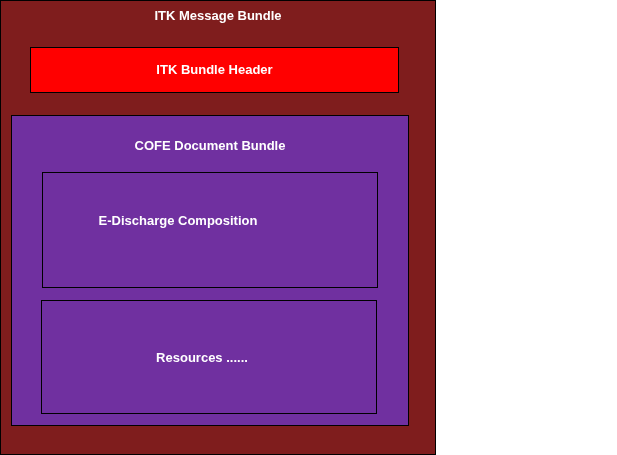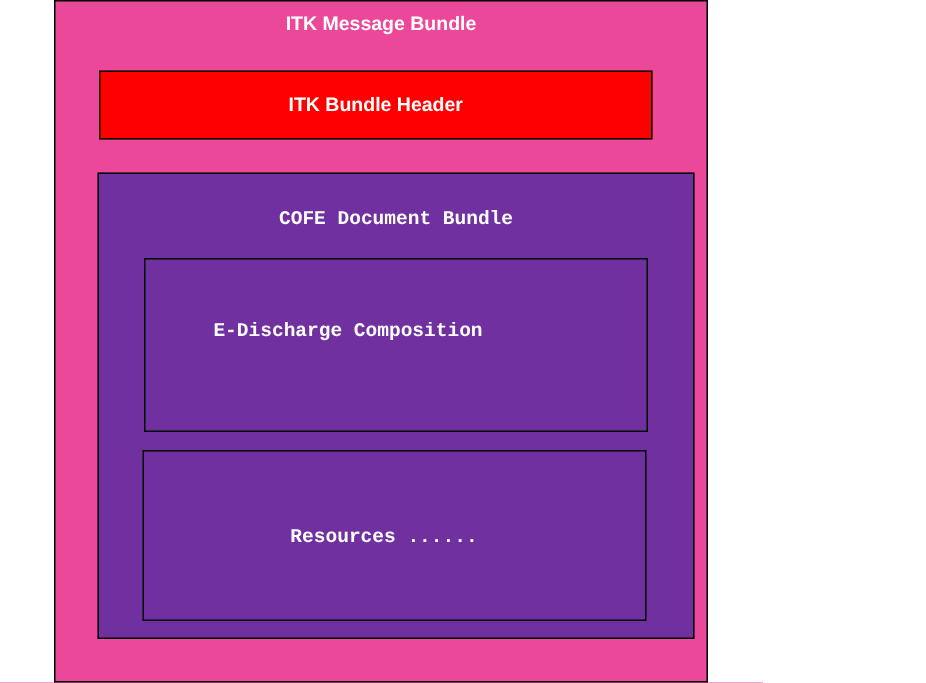--- a/index.html
+++ b/index.html
@@ -2,23 +2,23 @@
 <html><head>
   <meta charset="utf-8">
   <style>
     html, body { margin: 0; padding: 0; }
     body {
       width: 617px; height: 455px; background: #ffffff; position: relative; overflow: hidden;
       font-family: "Liberation Sans", "DejaVu Sans", sans-serif;
     }
     .box { position: absolute; box-sizing: border-box; border: 1px solid #000; }
     .label { position: absolute; left: 0; right: 0; text-align: center; color: #ffffff; font-weight: bold; font-size: 13px; }
-    #outer { left: 0; top: 0; width: 436px; height: 455px; background: #ec4899; margin-left: 36px; }
+    #outer { left: 0; top: 0; width: 436px; height: 455px; background: #7f1d1d; }
     #header { left: 29px; top: 46px; width: 369px; height: 46px; background: #ff0000; }
-    #cofe { left: 28px; top: 114px; width: 398px; height: 311px; background: #7030a0; font-family: Liberation Mono, monospace; }
+    #cofe { left: 10px; top: 114px; width: 398px; height: 311px; background: #7030a0; }
     #comp { left: 30px; top: 56px; width: 336px; height: 116px; background: #7030a0; }
     #res { left: 29px; top: 184px; width: 336px; height: 114px; background: #7030a0; }
   </style>
 </head>
 <body>
 
 <div id="outer" class="box">
   <div class="label" style="top:7px;">ITK Message Bundle</div>
 
   <div id="header" class="box">

